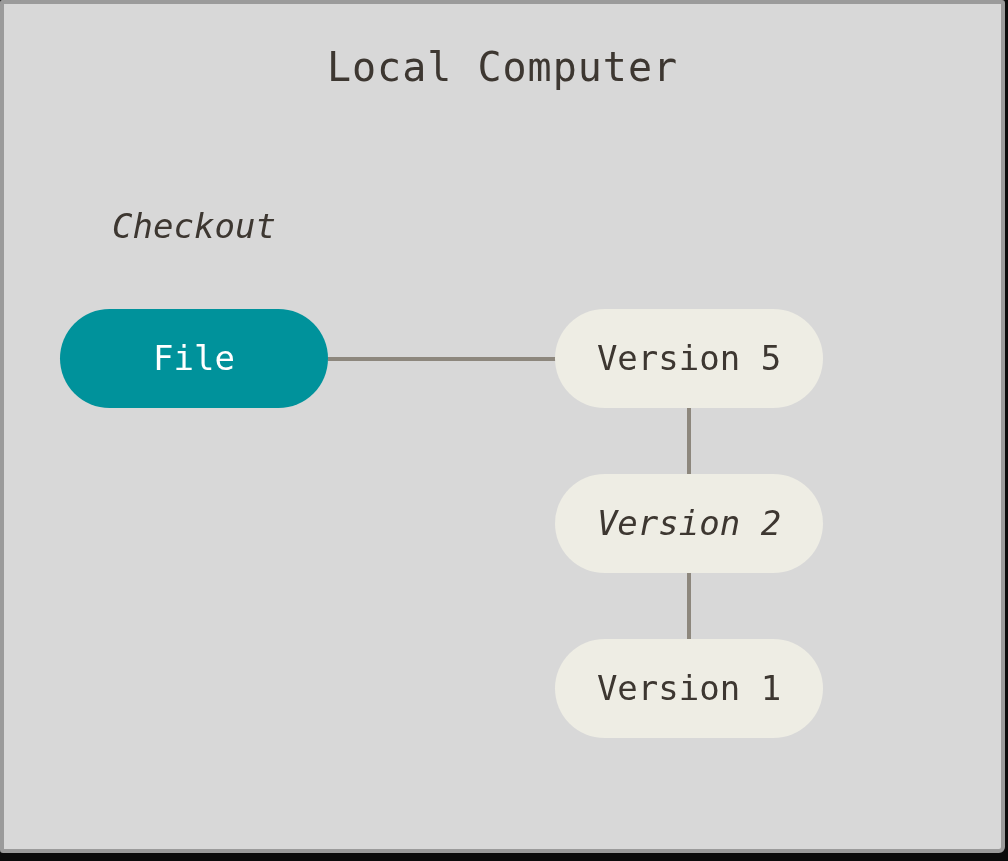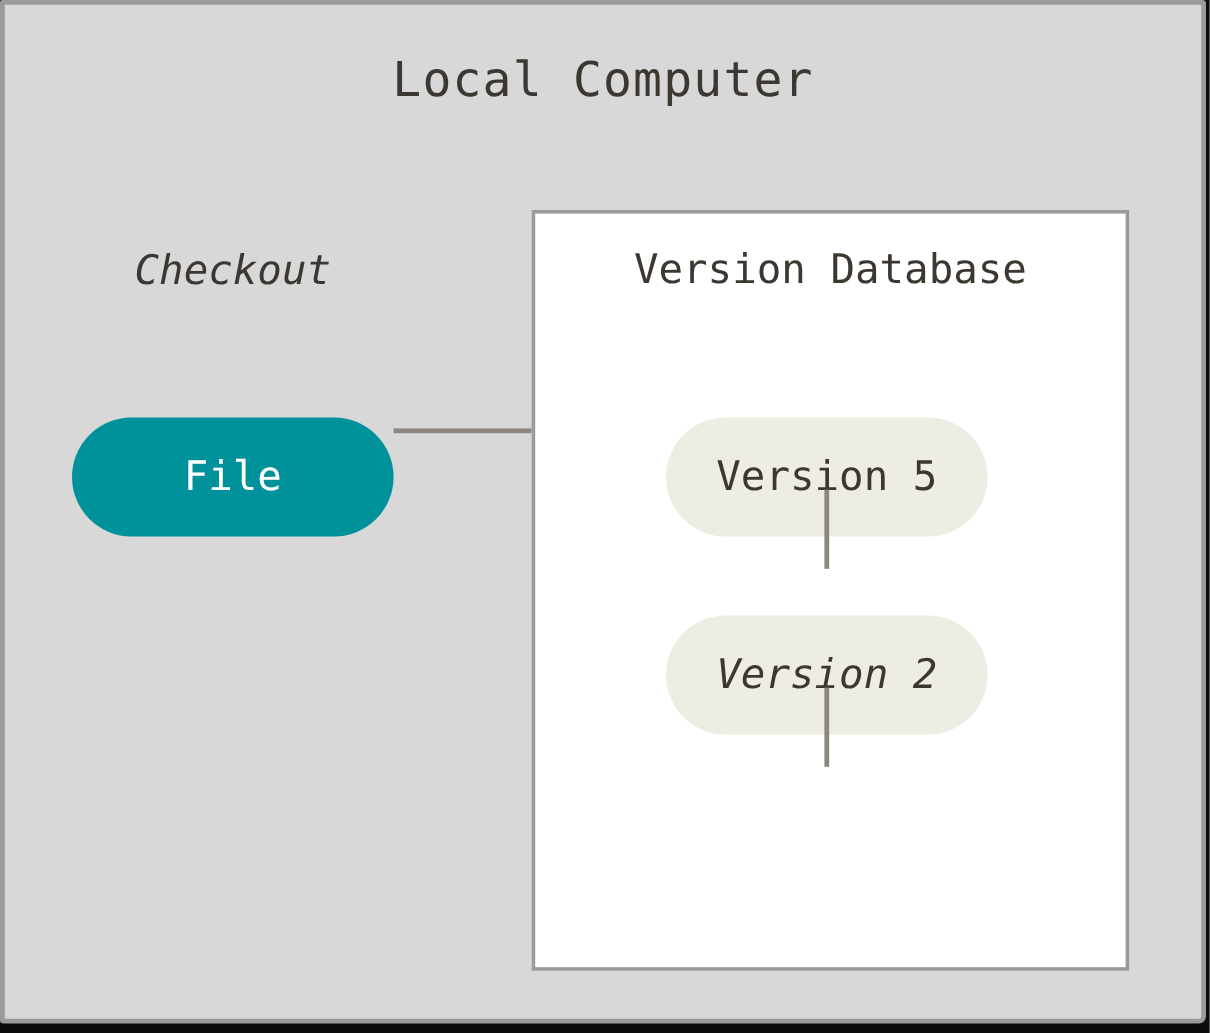--- a/index.html
+++ b/index.html
@@ -67,21 +67,20 @@
   }
   .pill{
     position:absolute;
     width:268px; height:99px;
     border-radius:50px;
     text-align:center;
     line-height:99px;
     font-size:34px;
     color:var(--ink);
     background:var(--pill-cream);
-    margin-top:39px;
   }
   .pill-file{
     left:56px; top:305px;
     background:var(--teal);
     color:var(--pill-text-light);
   }
   .pill-v3{ left:551px; top:305px; }
   .pill-v2{ left:551px; top:470px;font-style:italic; }
   .pill-v1{ left:551px; top:635px; }
   .connector{
@@ -107,26 +106,24 @@
 <div class="window">
 
   <div class="diagram-title">Local Computer</div>
 
   <div class="checkout-label">Checkout</div>
 
   <div class="connector conn-h"></div>
 
   <div class="pill pill-file">File</div>
 
-  <div class="version-db-box">
-    <div class="version-db-title">Version Database</div>
-  </div>
 
   <div class="pill pill-v3">Version 5</div>
 
   <div class="connector conn-v1"></div>
 
   <div class="pill pill-v2">Version 2</div>
 
   <div class="connector conn-v2"></div>
 
+  <div class="pill pill-v1">Version 1</div>
 
 </div>
 
 </body></html>

